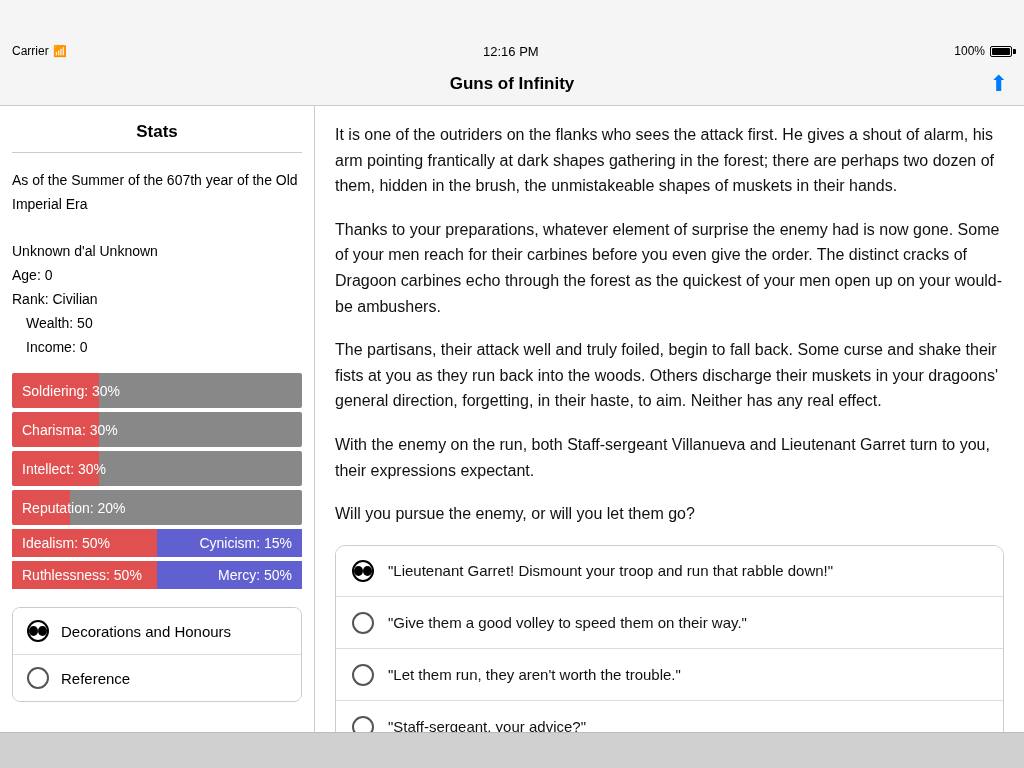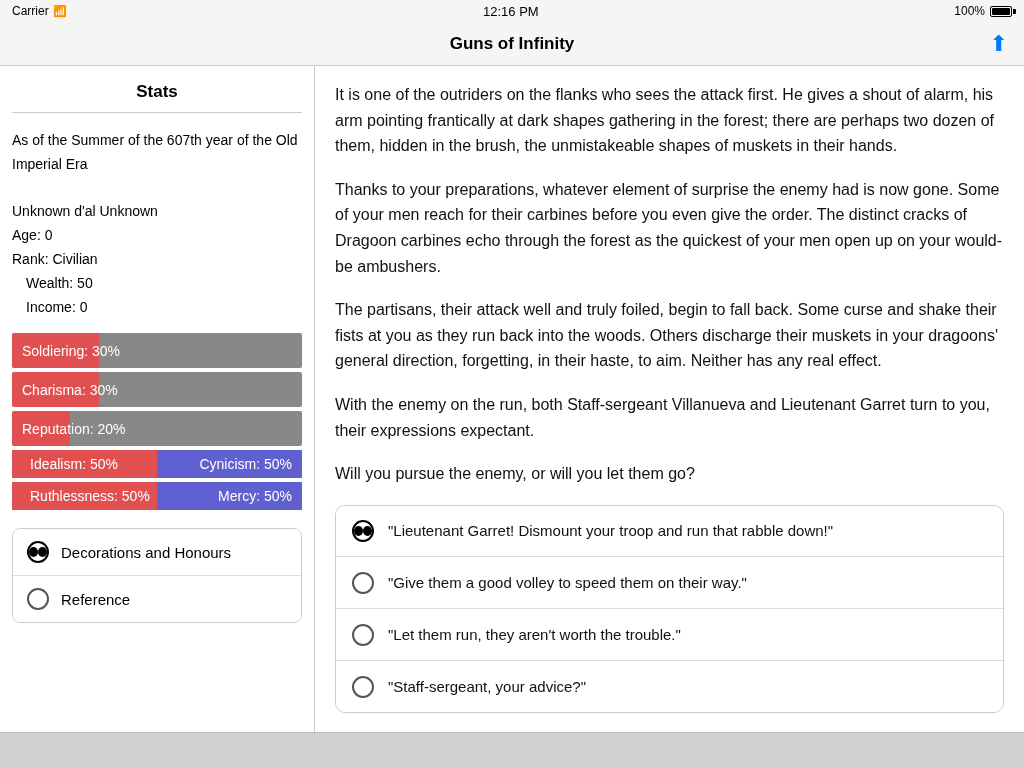--- a/index.html
+++ b/index.html
@@ -2,21 +2,21 @@
 <html><head>
   <meta charset="utf-8">
   <style>
     * { box-sizing: border-box; margin: 0; padding: 0; }
     body { font-family: -apple-system, 'Helvetica Neue', Arial, sans-serif; background: #f5f5f5; width: 1024px; height: 768px; overflow: hidden; display: flex; flex-direction: column; }
 
     
     .status-bar {
       display: flex; justify-content: space-between; align-items: center;
       padding: 9px 12px; background: #f5f5f5; height: 22px;
-      font-size: 12px; font-weight: 500;
+      font-size: 12px; font-weight: 500; margin-top: 40px;
     }
     .status-left { display: flex; align-items: center; gap: 5px; }
     .status-center { font-size: 13px; font-weight: 500; }
     .status-right { display: flex; align-items: center; gap: 5px; font-size: 12px; }
     .battery-icon { display: inline-block; width: 22px; height: 11px; border: 1.5px solid #000; border-radius: 2px; position: relative; }
     .battery-icon::after { content: ''; position: absolute; right: -5px; top: 2.5px; width: 3px; height: 5px; background: #000; border-radius: 0 1px 1px 0; }
     .battery-fill { position: absolute; left: 1px; top: 1px; bottom: 1px; right: 1px; background: #000; border-radius: 1px; }
     .wifi-icon { font-size: 11px; }
 
     
@@ -46,21 +46,21 @@
 
     
     .stat-bars { margin-bottom: 18px; }
     .stat-bar-row { margin-bottom: 4px; }
     .stat-bar-bg { background: #888; border-radius: 2px; height: 35px; position: relative; overflow: hidden; }
     .stat-bar-fill { height: 100%; border-radius: 2px 0 0 2px; }
     .stat-bar-label { position: absolute; left: 10px; top: 50%; transform: translateY(-50%); color: #fff; font-size: 14px; font-weight: 500; }
     .stat-bar-split { display: flex; height: 28px; }
     .stat-bar-split-left { flex: 1; position: relative; }
     .stat-bar-split-right { flex: 1; position: relative; }
-    .split-label-left { position: absolute; left: 10px; top: 50%; transform: translateY(-50%); color: #fff; font-size: 14px; font-weight: 500; margin-left: 8px; }
+    .split-label-left { position: absolute; left: 10px; top: 50%; transform: translateY(-50%); color: #fff; font-size: 14px; font-weight: 500; }
     .split-label-right { position: absolute; right: 10px; top: 50%; transform: translateY(-50%); color: #fff; font-size: 14px; font-weight: 500; }
 
     
     .options-list { border: 1px solid #ccc; border-radius: 8px; overflow: hidden; text-align: right; }
     .option-item {
       display: flex; align-items: center; padding: 12px 14px;
       border-bottom: 1px solid #ddd; background: #fff; font-size: 15px;
     }
     .option-item:last-child { border-bottom: none; }
     .radio-btn {
@@ -142,36 +142,42 @@
           </div>
         </div>
 
         <div class="stat-bar-row">
           <div class="stat-bar-bg">
             <div class="stat-bar-fill" style="width:30%;background:#e05050;"></div>
             <span class="stat-bar-label">Charisma: 30%</span>
           </div>
         </div>
 
+        <div class="stat-bar-row">
+          <div class="stat-bar-bg">
+            <div class="stat-bar-fill" style="width:30%;background:#e05050;"></div>
+            <span class="stat-bar-label">Intellect: 30%</span>
+          </div>
+        </div>
 
         <div class="stat-bar-row">
           <div class="stat-bar-bg">
             <div class="stat-bar-fill" style="width:20%;background:#e05050;"></div>
             <span class="stat-bar-label">Reputation: 20%</span>
           </div>
         </div>
 
 
         <div class="stat-bar-row">
           <div class="stat-bar-split">
             <div class="stat-bar-split-left" style="background:#e05050;">
               <span class="split-label-left">Idealism: 50%</span>
             </div>
             <div class="stat-bar-split-right" style="background:#6060d0;">
-              <span class="split-label-right">Cynicism: 50%</span>
+              <span class="split-label-right">Cynicism: 15%</span>
             </div>
           </div>
         </div>
 
         <div class="stat-bar-row">
           <div class="stat-bar-split">
             <div class="stat-bar-split-left" style="background:#e05050;">
               <span class="split-label-left">Ruthlessness: 50%</span>
             </div>
             <div class="stat-bar-split-right" style="background:#6060d0;">

